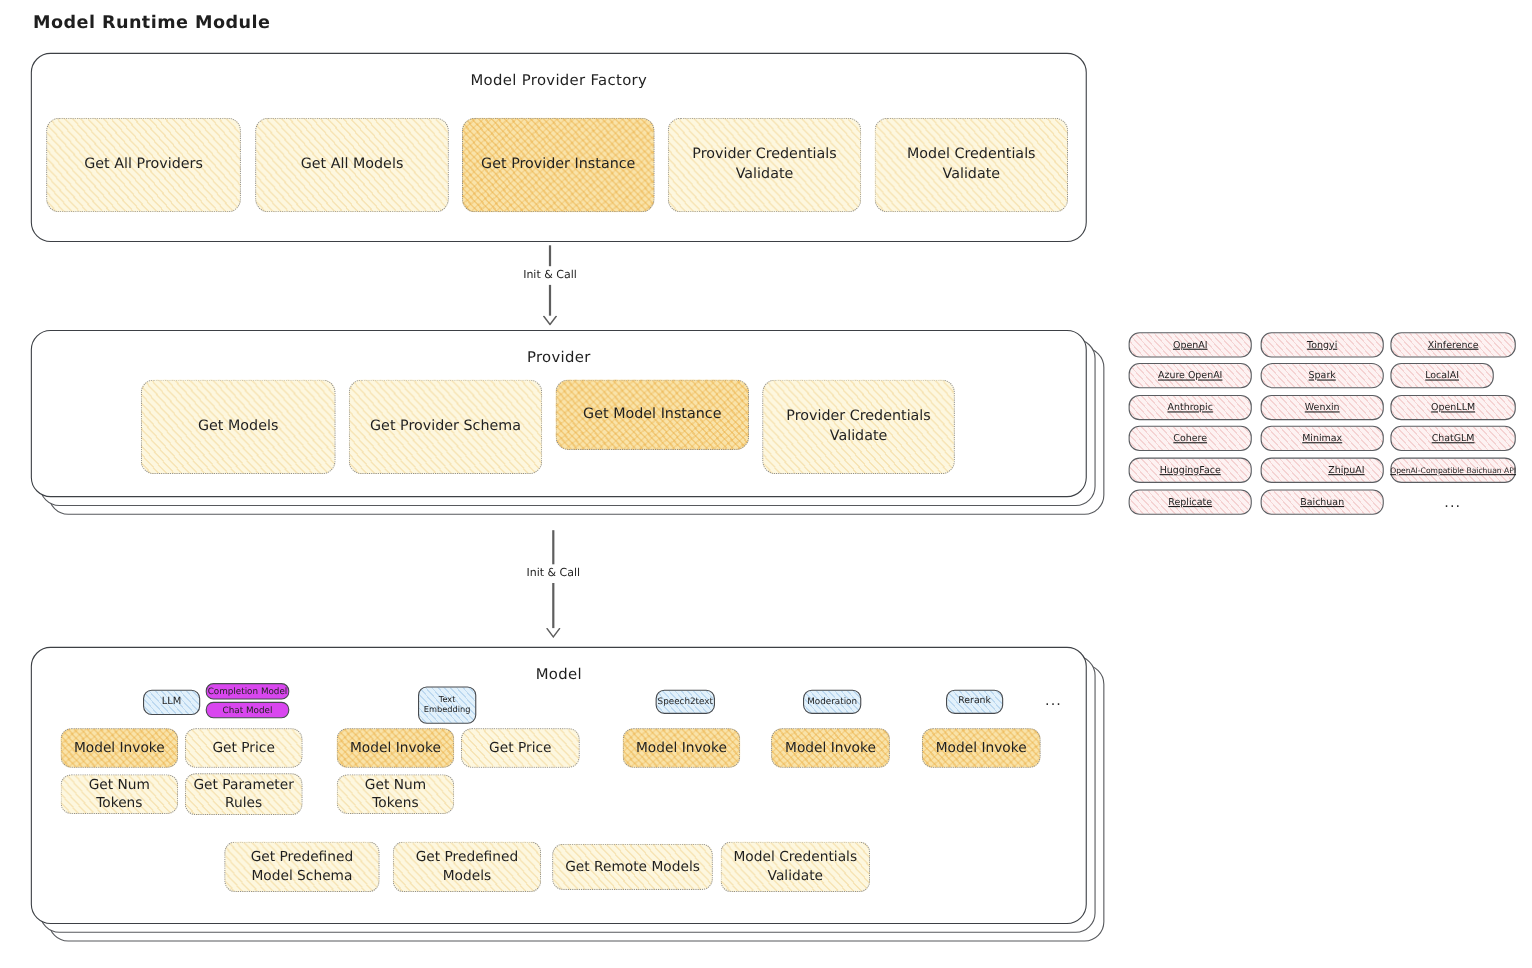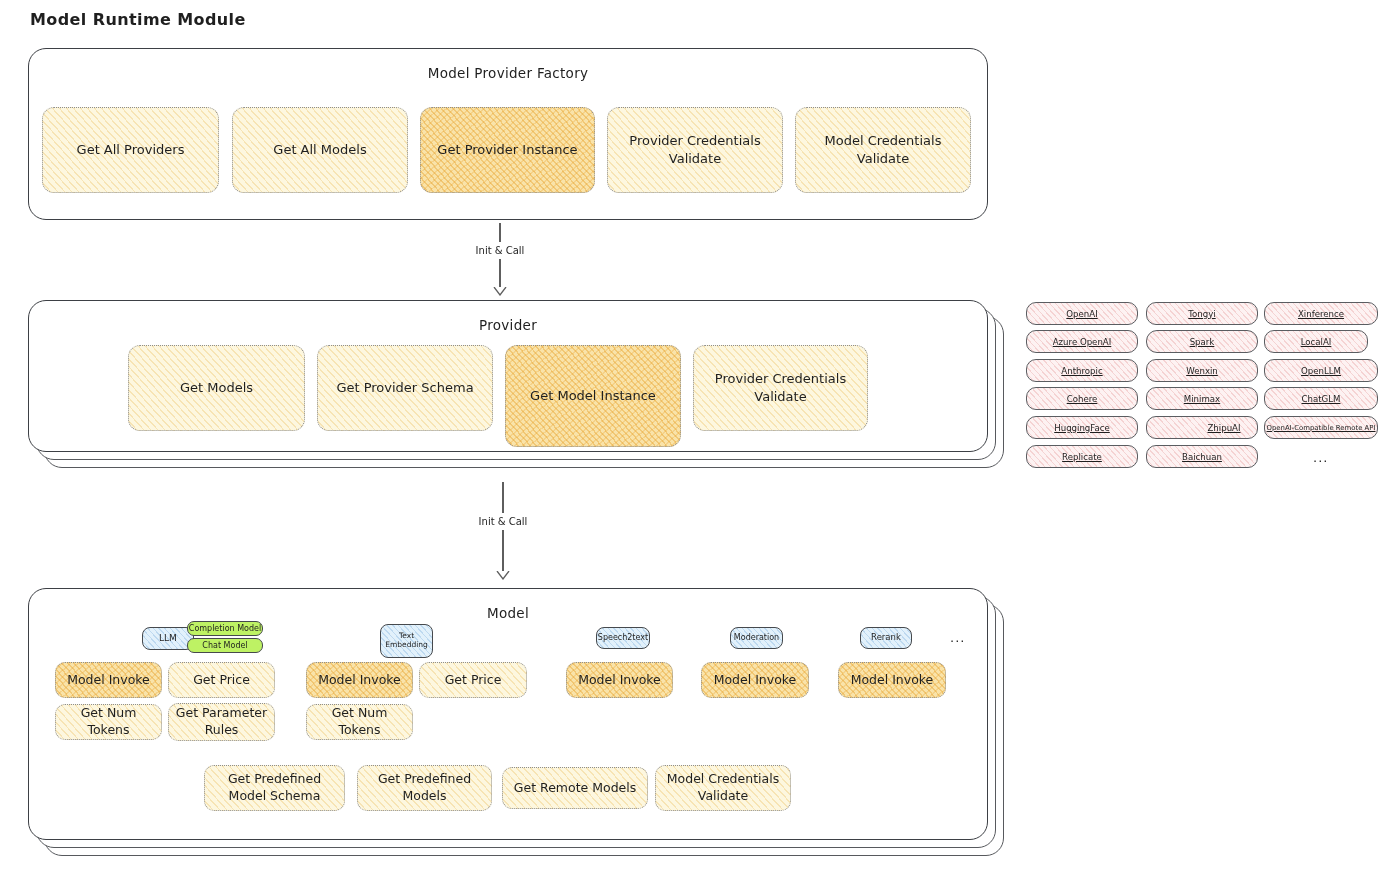--- a/index.html
+++ b/index.html
@@ -22,21 +22,21 @@
   .y-dark{background-color:#f9e3a9;
     background-image:repeating-linear-gradient(48deg, rgba(231,160,40,.40) 0 1.4px, transparent 1.4px 4.4px),
                      repeating-linear-gradient(-42deg, rgba(231,160,40,.26) 0 1.4px, transparent 1.4px 5px);}
   .btn.sm{font-size:12.5px;border-radius:10px;}
 
   
   .tag{position:absolute;display:flex;align-items:center;justify-content:center;text-align:center;
        border:1.3px solid #46494d;border-radius:8px;background:#fff;box-sizing:border-box;line-height:1.15;}
   .t-blue{background-color:#e2f1fb;
     background-image:repeating-linear-gradient(48deg, rgba(130,178,222,.38) 0 1.1px, transparent 1.1px 4.2px);}
-  .t-white{background:#bef264;border-radius:7px;}
+  .t-white{background:#d946ef;border-radius:7px;}
 
   
   .pill{position:absolute;display:flex;align-items:center;justify-content:center;text-align:center;
         border:1.3px solid #5a5d61;border-radius:10px;font-size:8.6px;box-sizing:border-box;
         background-color:#fdf2f2;
         background-image:repeating-linear-gradient(48deg, rgba(226,138,138,.30) 0 1.1px, transparent 1.1px 4.3px);text-decoration:underline;}
   .pill-sm{font-size:6.9px;white-space:nowrap;}
 
   
   .arrow{position:absolute;display:flex;flex-direction:column;align-items:center;}
@@ -70,39 +70,39 @@
       </svg>
   </div>
 
   <div class="layer" style="left:44px;top:316px;width:958px;height:150px;"></div>
   <div class="layer" style="left:36px;top:308px;width:958px;height:150px;"></div>
   <div class="bigbox" style="left:28px;top:300px;width:958px;height:150px;">
     <div class="bb-title">Provider</div>
   </div>
   <div class="btn y-light" style="left:128px;top:345px;width:177px;height:86px;">Get Models</div>
   <div class="btn y-light" style="left:317px;top:345px;width:176px;height:86px;">Get Provider Schema</div>
-  <div class="btn y-dark" style="left:505px;top:345px;width:176px;height:102px;">Get Model Instance</div>
+  <div class="btn y-dark" style="left:505px;top:345px;width:176px;height:64px;">Get Model Instance</div>
   <div class="btn y-light" style="left:693px;top:345px;width:175px;height:86px;">Provider Credentials Validate</div>
 
   <div class="arrow" style="left:462px;top:482px;width:82px;height:98px;">
     <div class="a-line" style="flex:1;"></div>
     <div class="a-label">Init &amp; Call</div>
     <div class="a-line" style="flex:1.3;"></div>
     <svg width="14" height="9">
         <polyline points="1,0 7,8 13,0" fill="none" stroke="#5e5e5e" stroke-width="1.3"></polyline>
       </svg>
   </div>
 
   <div class="layer" style="left:44px;top:604px;width:958px;height:250px;"></div>
   <div class="layer" style="left:36px;top:596px;width:958px;height:250px;"></div>
   <div class="bigbox" style="left:28px;top:588px;width:958px;height:250px;">
     <div class="bb-title">Model</div>
   </div>
 
-  <div class="tag t-blue" style="left:142px;top:627px;width:52px;height:23px;font-size:9px;">LLM</div>
+  <div class="tag t-blue" style="left:130px;top:627px;width:52px;height:23px;font-size:9px;">LLM</div>
   <div class="tag t-white" style="left:187px;top:621px;width:76px;height:15px;font-size:8px;">Completion Model</div>
   <div class="tag t-white" style="left:187px;top:638px;width:76px;height:15px;font-size:8px;">Chat Model</div>
   <div class="tag t-blue" style="left:380px;top:624px;width:53px;height:27px;font-size:7.5px;padding:16px 5px;">Text Embedding</div>
   <div class="tag t-blue" style="left:596px;top:627px;width:54px;height:22px;font-size:8px;">Speech2text</div>
   <div class="tag t-blue" style="left:730px;top:627px;width:53px;height:22px;font-size:8px;">Moderation</div>
   <div class="tag t-blue" style="left:860px;top:627px;width:52px;height:22px;font-size:8.5px;">Rerank</div>
   <div class="dots" style="left:950px;top:630px;">...</div>
 
   <div class="btn sm y-dark" style="left:55px;top:662px;width:107px;height:36px;">Model Invoke</div>
   <div class="btn sm y-light" style="left:168px;top:662px;width:107px;height:36px;">Get Price</div>
@@ -129,19 +129,19 @@
   <div class="pill" style="left:1026px;top:445px;width:112px;height:23px;">Replicate</div>
 
   <div class="pill" style="left:1146px;top:302px;width:112px;height:23px;">Tongyi</div>
   <div class="pill" style="left:1146px;top:330px;width:112px;height:23px;border-radius:11px;">Spark</div>
   <div class="pill" style="left:1146px;top:359px;width:112px;height:23px;">Wenxin</div>
   <div class="pill" style="left:1146px;top:387px;width:112px;height:23px;">Minimax</div>
   <div class="pill" style="left:1146px;top:416px;width:112px;height:23px;padding-left:44px;">ZhipuAI</div>
   <div class="pill" style="left:1146px;top:445px;width:112px;height:23px;">Baichuan</div>
 
   <div class="pill" style="left:1264px;top:302px;width:114px;height:23px;">Xinference</div>
-  <div class="pill" style="left:1264px;top:330px;width:104px;height:23px;">LocalAI</div>
+  <div class="pill" style="left:1264px;top:330px;width:94px;height:23px;">LocalAI</div>
   <div class="pill" style="left:1264px;top:359px;width:114px;height:23px;">OpenLLM</div>
   <div class="pill" style="left:1264px;top:387px;width:114px;height:23px;">ChatGLM</div>
-  <div class="pill pill-sm" style="left:1264px;top:416px;width:114px;height:23px;">OpenAI-Compatible Remote API</div>
+  <div class="pill pill-sm" style="left:1264px;top:416px;width:114px;height:23px;">OpenAI-Compatible Baichuan API</div>
   <div class="dots" style="left:1313px;top:450px;">...</div>
 
 </div>
 
 </body></html>

